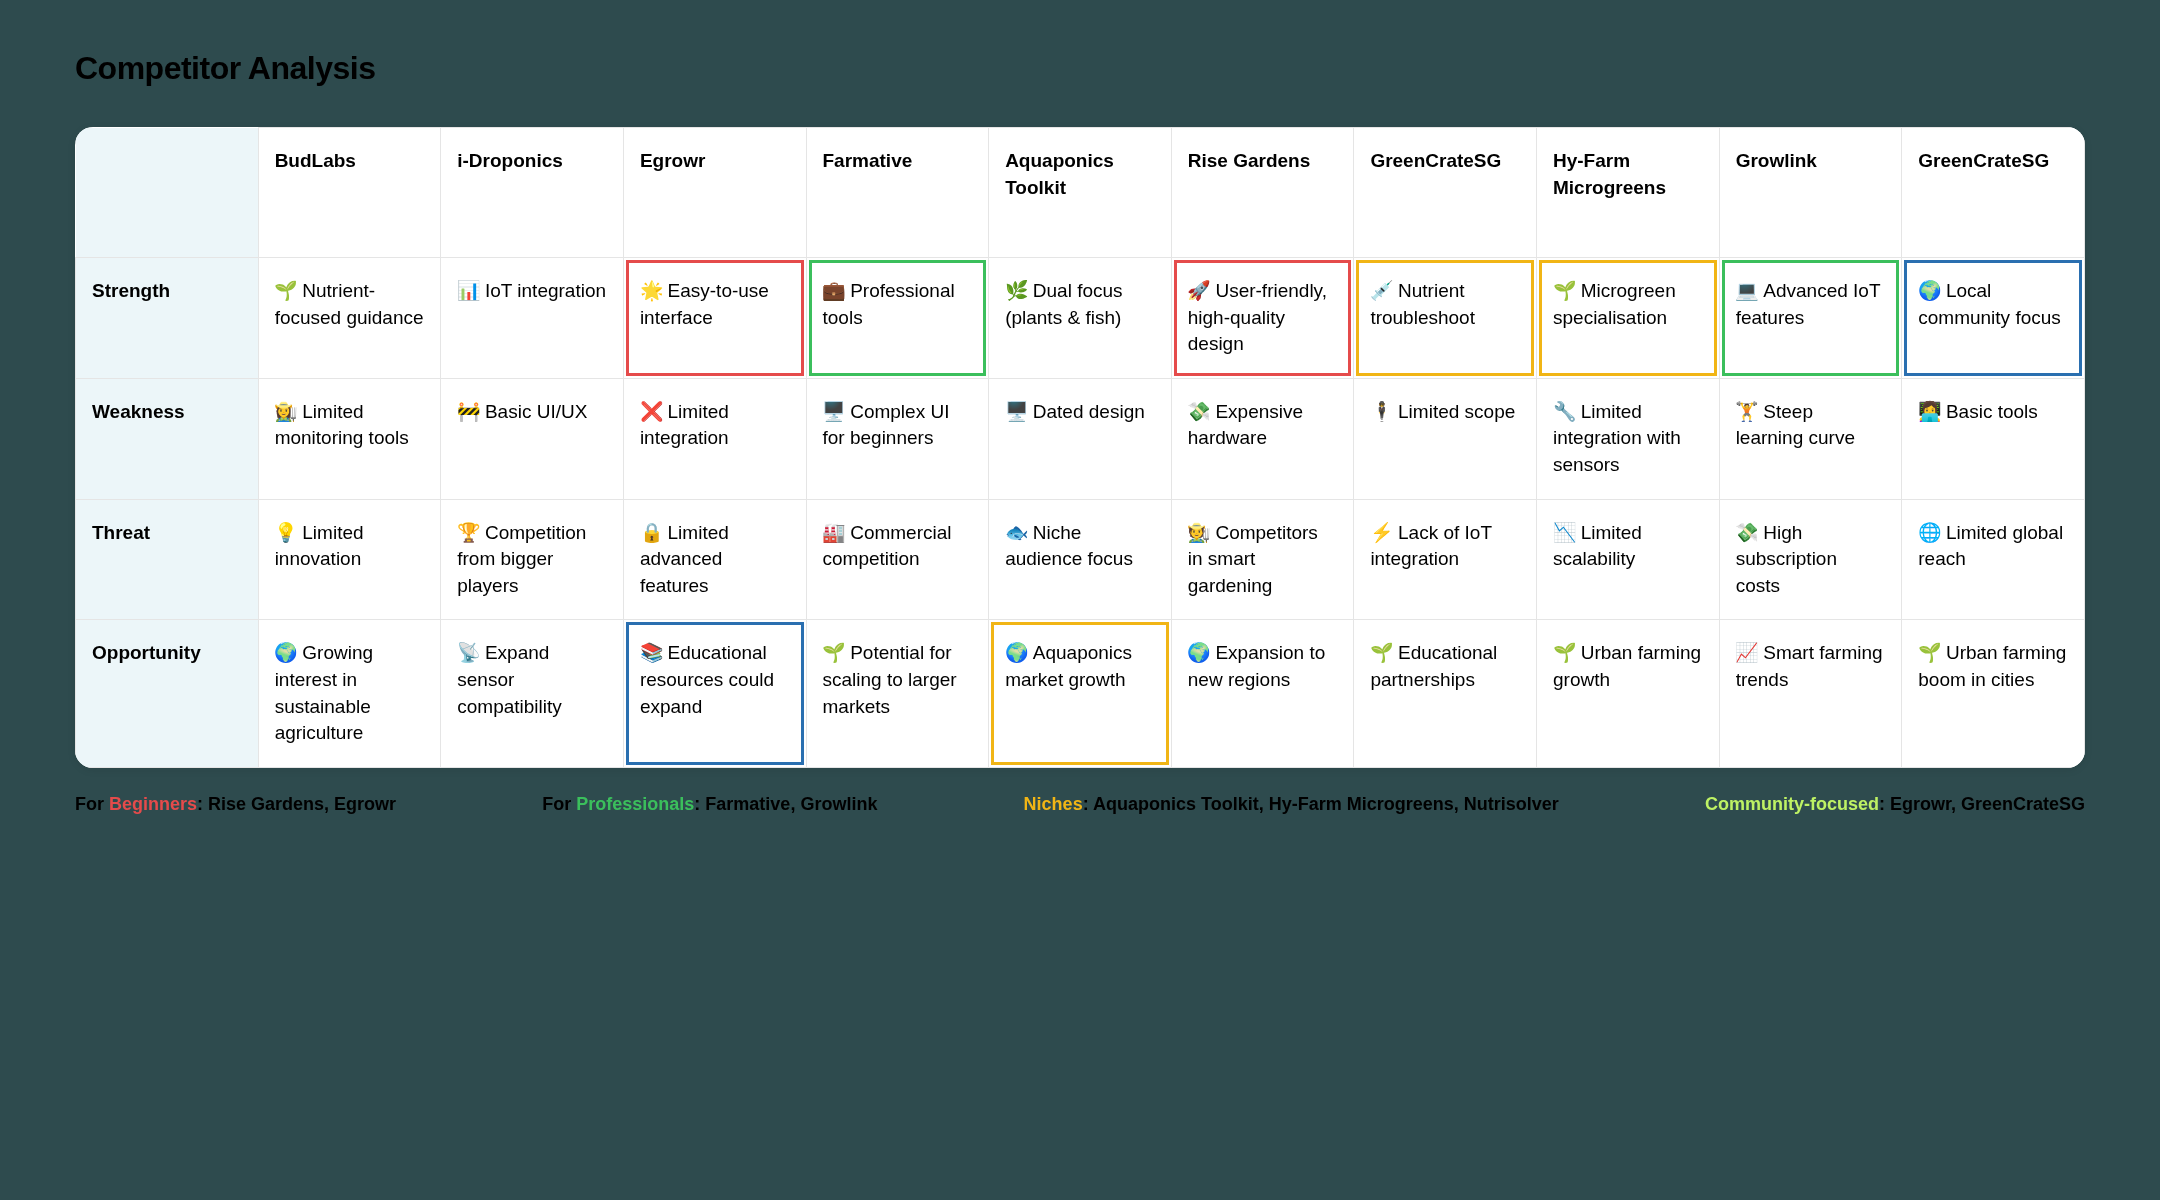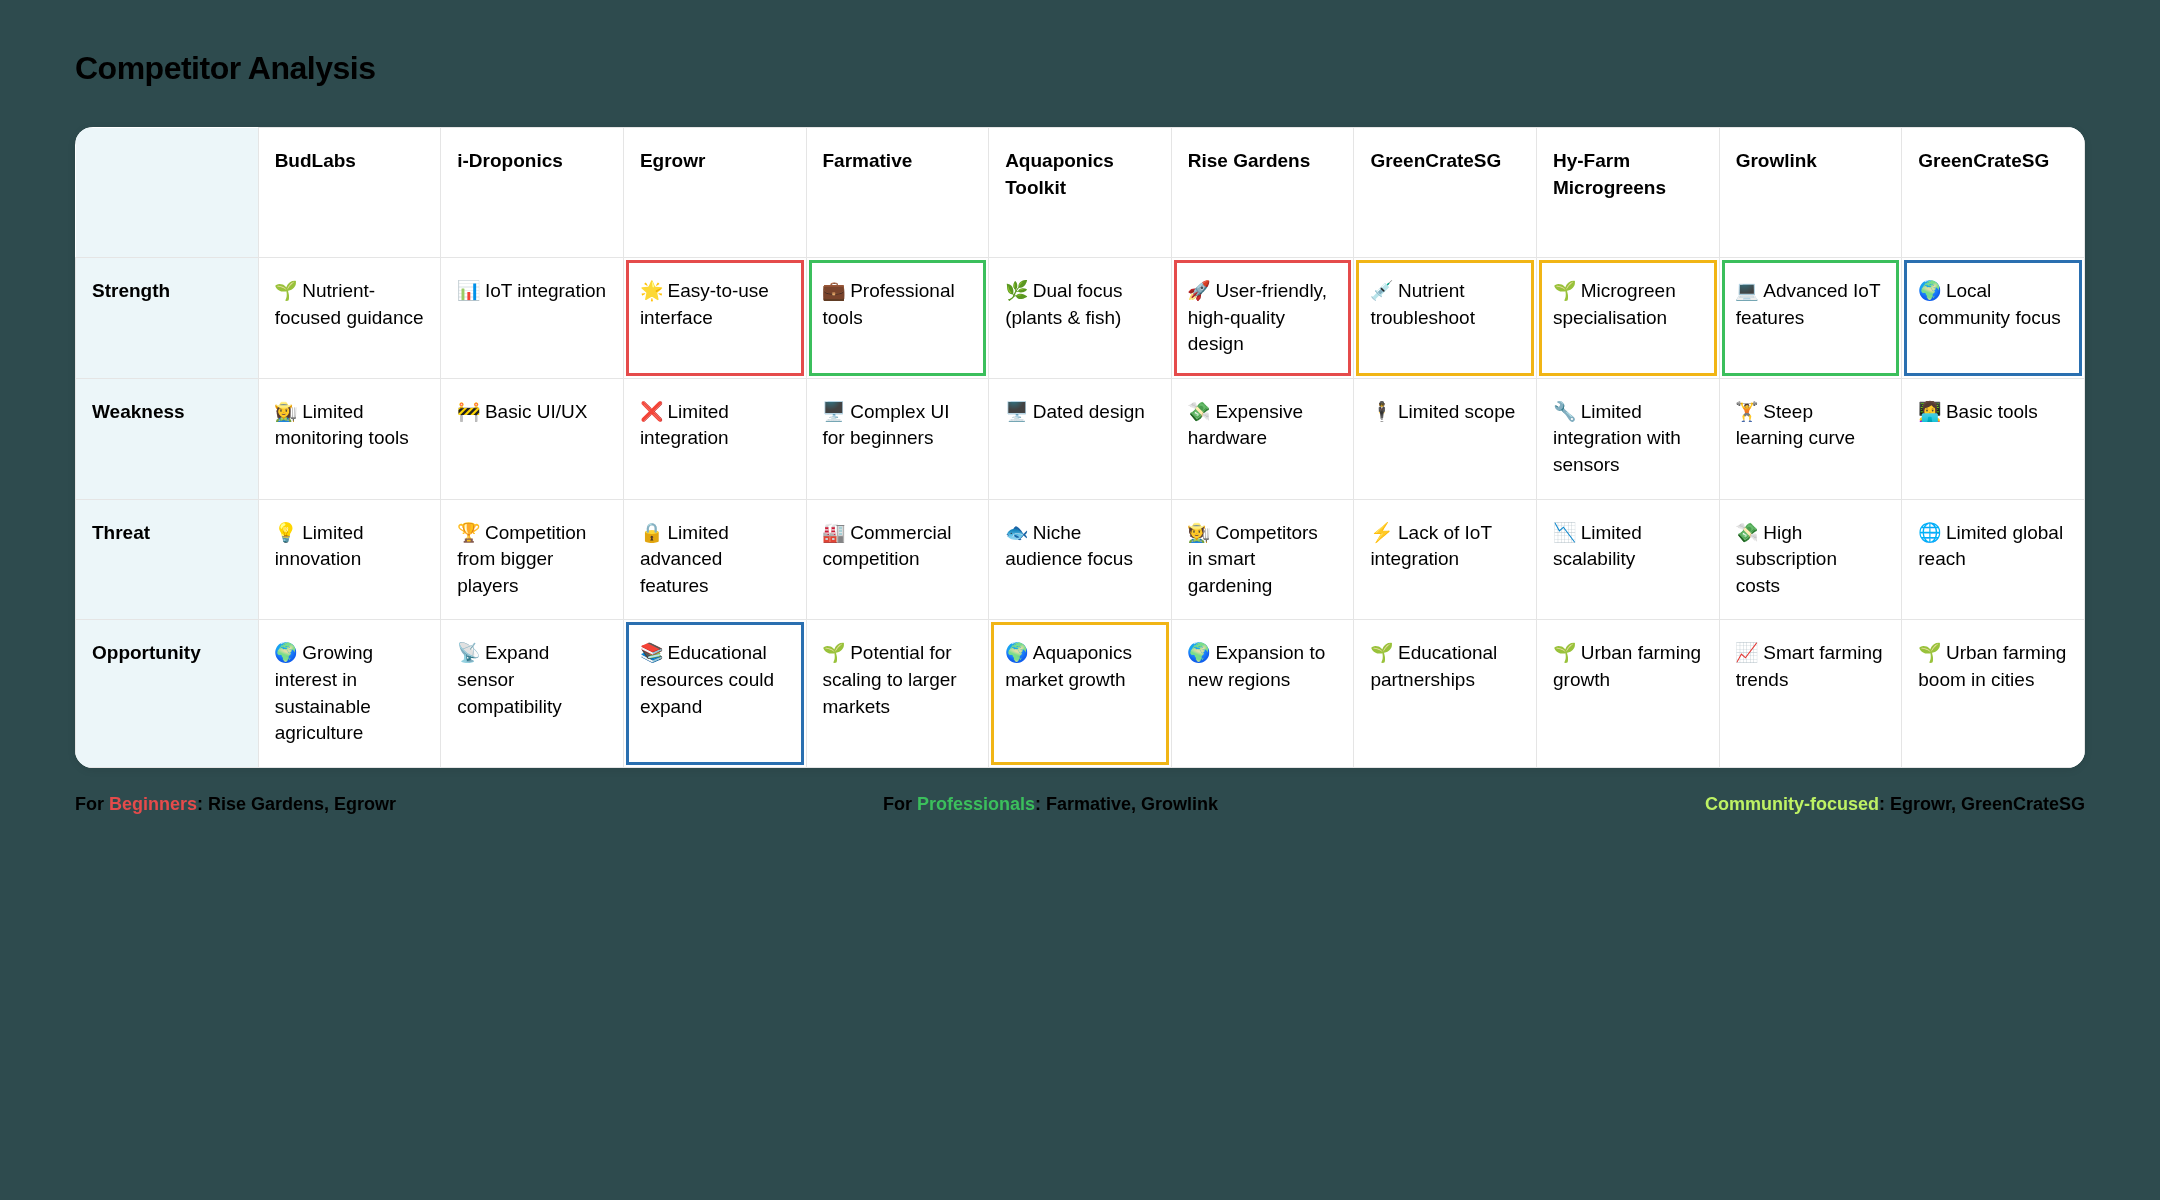--- a/index.html
+++ b/index.html
@@ -258,14 +258,15 @@
             <span class="cell-content"><span class="emoji">🌱</span><span>Urban farming boom in cities</span></span>
           </td>
         </tr>
       </tbody>
   </table>
 </div>
 
 <div class="legend" id="legend">
     <span class="legend-item"><span>For </span><span class="lg-red">Beginners</span><span>: Rise Gardens, Egrowr</span></span>
     <span class="legend-item"><span>For </span><span class="lg-green">Professionals</span><span>: Farmative, Growlink</span></span>
+    <span class="legend-item"><span class="lg-yellow">Niches</span><span>: Aquaponics Toolkit, Hy-Farm Microgreens, Nutrisolver</span></span>
     <span class="legend-item"><span class="lg-blue">Community-focused</span><span>: Egrowr, GreenCrateSG</span></span>
   </div>
 
 </body></html>

